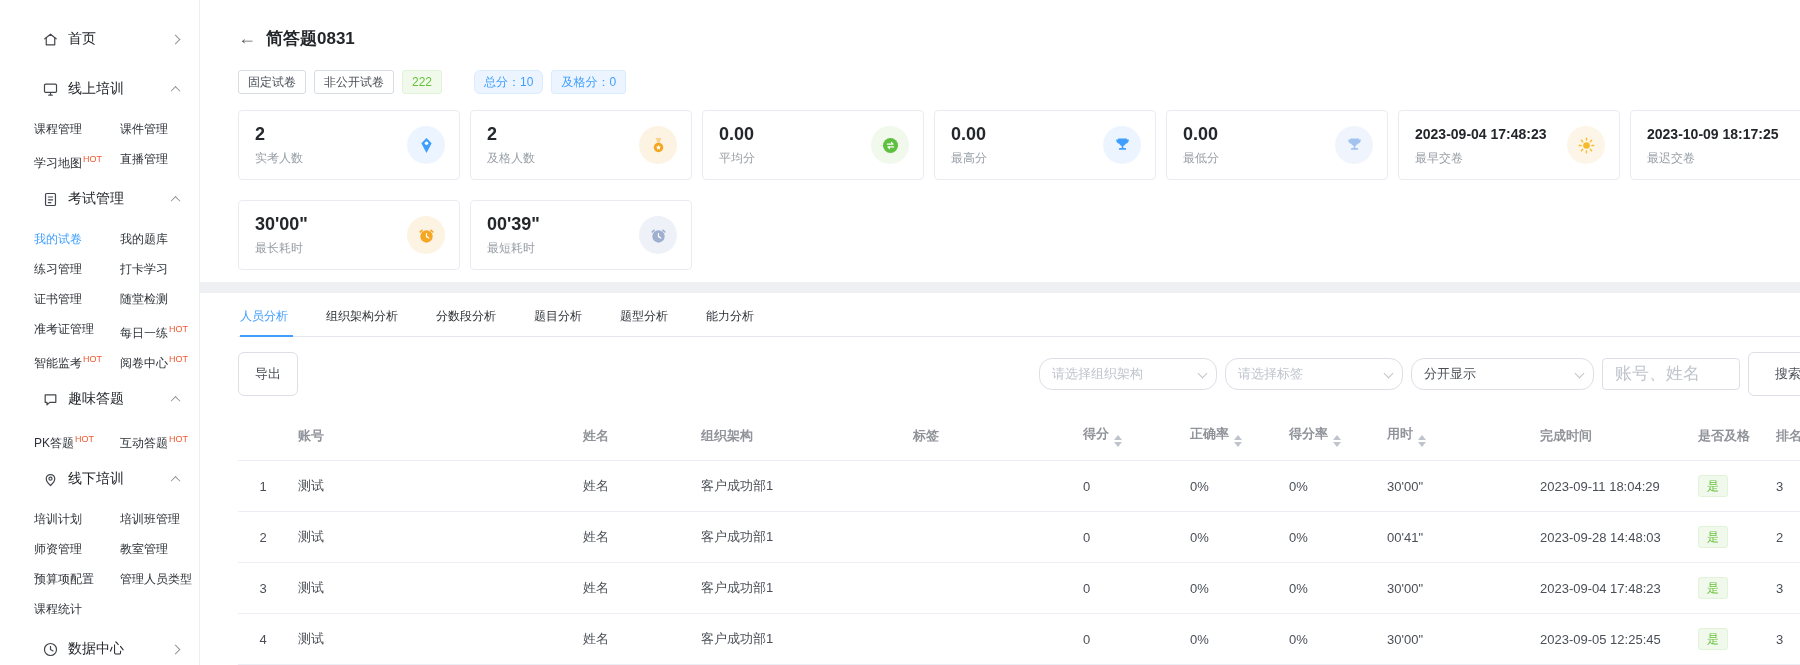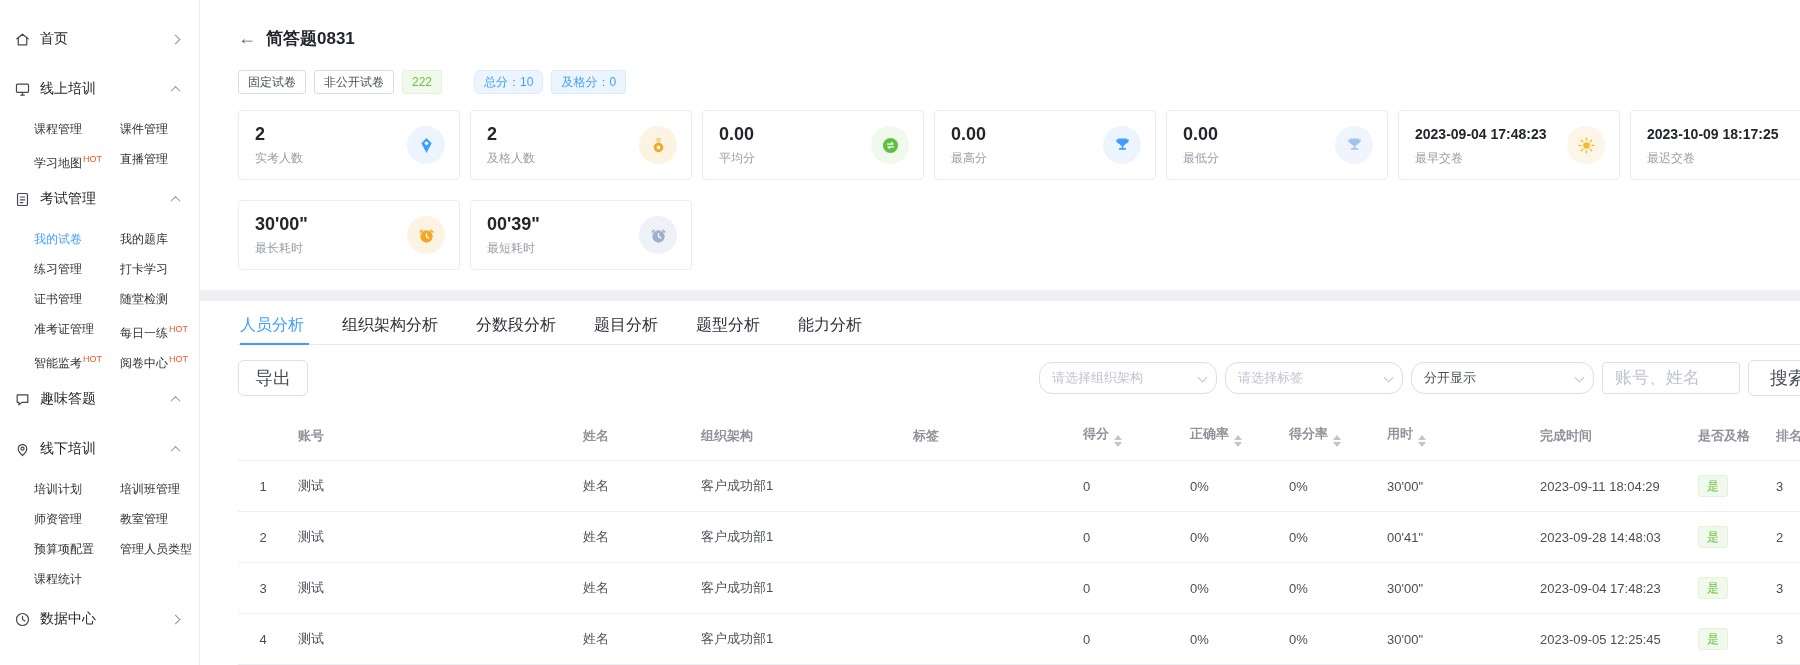--- a/index.html
+++ b/index.html
@@ -2,21 +2,21 @@
 <html><head>
 <meta charset="utf-8">
 <style>
   * { margin:0; padding:0; box-sizing:border-box; }
   html,body { width:1800px; height:665px; overflow:hidden; }
   body { font-family:"Liberation Sans","DejaVu Sans",sans-serif; background:#eef0f4; color:#303133; }
   .app { display:flex; width:1800px; height:665px; }
 
   
   .sidebar { width:200px; min-width:200px; background:#fff; border-right:1px solid #eceef2; padding-top:14px; height:665px; overflow:hidden; }
-  .menu-title { height:50px; display:flex; align-items:center; padding:0 20px 0 14px; cursor:pointer; }
+  .menu-title { height:50px; display:flex; align-items:center; padding:0 20px 0 14px; cursor:pointer;margin-left:28px; }
   .m-icon { width:17px; height:17px; margin-right:9px; display:inline-flex; flex:none; }
   .m-icon svg { width:17px; height:17px; stroke:#43474d; stroke-width:1.7; fill:none; stroke-linecap:round; stroke-linejoin:round; }
   .m-label { font-size:14px; color:#23262b; }
   .chev { width:7px; height:7px; border-right:1.6px solid #8f949b; border-bottom:1.6px solid #8f949b; display:inline-block; }
   .menu-title .chev { margin-left:auto; }
   .chev.r { transform:rotate(-45deg); }
   .chev.u { transform:rotate(-135deg) translate(-1px,-1px); }
   .chev.d { transform:rotate(45deg); }
   .submenu { display:grid; grid-template-columns:86px 1fr; padding-left:34px; }
   .sub-item { height:30px; line-height:30px; font-size:12px; color:#2e3238; text-decoration:none; white-space:nowrap; cursor:pointer; }
@@ -51,28 +51,28 @@
   .stat-icon svg { width:19px; height:19px; }
   .ic-blue { background:#ecf5ff; color:#409eff; }
   .ic-orange { background:#fdf3e3; color:#f5a623; }
   .ic-green { background:#f0f9eb; color:#5fbf3f; }
   .ic-paleblue { background:#f0f5fd; color:#a3c3ef; }
   .ic-sun { background:#fdf6e8; color:#f7ba2a; }
   .ic-muted { background:#eef1f8; color:#9fafd0; }
 
   
   .tabs-bar { width:1590px; display:flex; border-bottom:1px solid #e4e7ed; height:40px; }
-  .tab { font-size:16px; color:#2e3238; padding:0 19px; line-height:39px; cursor:pointer; position:relative; white-space:nowrap; }
+  .tab { font-size:12px; color:#2e3238; padding:0 19px; line-height:39px; cursor:pointer; position:relative; white-space:nowrap; }
   .tab:first-child { padding-left:2px; }
   .tab.active { color:#409eff; }
   .tab.active::after { content:""; position:absolute; left:2px; right:14px; bottom:-1px; height:2px; background:#409eff; }
 
   
   .toolbar { width:1590px; margin-top:15px; display:flex; align-items:center; justify-content:space-between; }
-  .btn { height:36px; padding:0 16px; border:1px solid #dcdfe6; border-radius:6px; background:#fff; font-size:18px;
+  .btn { height:44px; padding:0 16px; border:1px solid #dcdfe6; border-radius:6px; background:#fff; font-size:13px;
          color:#4a4f57; cursor:pointer; font-family:inherit; white-space:nowrap; }
   .filters { display:flex; align-items:center; gap:8px; }
   .select { position:relative; height:32px; border:1px solid #dcdfe6; border-radius:13px; background:#fff;
             display:flex; align-items:center; padding:0 24px 0 12px; font-size:13px; cursor:pointer; }
   .select .ph { color:#bfc4cd; white-space:nowrap; overflow:hidden; }
   .select .val { color:#4a4f57; white-space:nowrap; }
   .select .chev { position:absolute; right:10px; top:11px; border-color:#c0c4cc; }
   .sel-org { width:178px; } .sel-tag { width:178px; } .sel-display { width:183px; }
   .text-input { width:138px; height:32px; border:1px solid #dcdfe6; border-radius:4px; padding:0 12px; font-size:17px;
                 color:#4a4f57; font-family:inherit; outline:none; }
@@ -159,20 +159,24 @@
     <div class="menu-section">
       <div class="menu-title">
         <span class="m-icon">
             <svg viewBox="0 0 24 24">
               <path d="M4.5 5.5h15v10.5h-8.5L7 19.5v-3.5H4.5z"></path>
             </svg>
           </span>
         <span class="m-label">趣味答题</span>
         <i class="chev u"></i>
       </div>
+      <nav class="submenu">
+        <a class="sub-item"><span>PK答题</span><sup class="hot">HOT</sup></a>
+        <a class="sub-item"><span>互动答题</span><sup class="hot">HOT</sup></a>
+      </nav>
     </div>
 
     <div class="menu-section">
       <div class="menu-title">
         <span class="m-icon">
             <svg viewBox="0 0 24 24">
               <path d="M12 20.5s-6-5.2-6-9.5a6 6 0 1 1 12 0c0 4.3-6 9.5-6 9.5z"></path>
               <circle cx="12" cy="10.8" r="2.2"></circle>
             </svg>
           </span>

